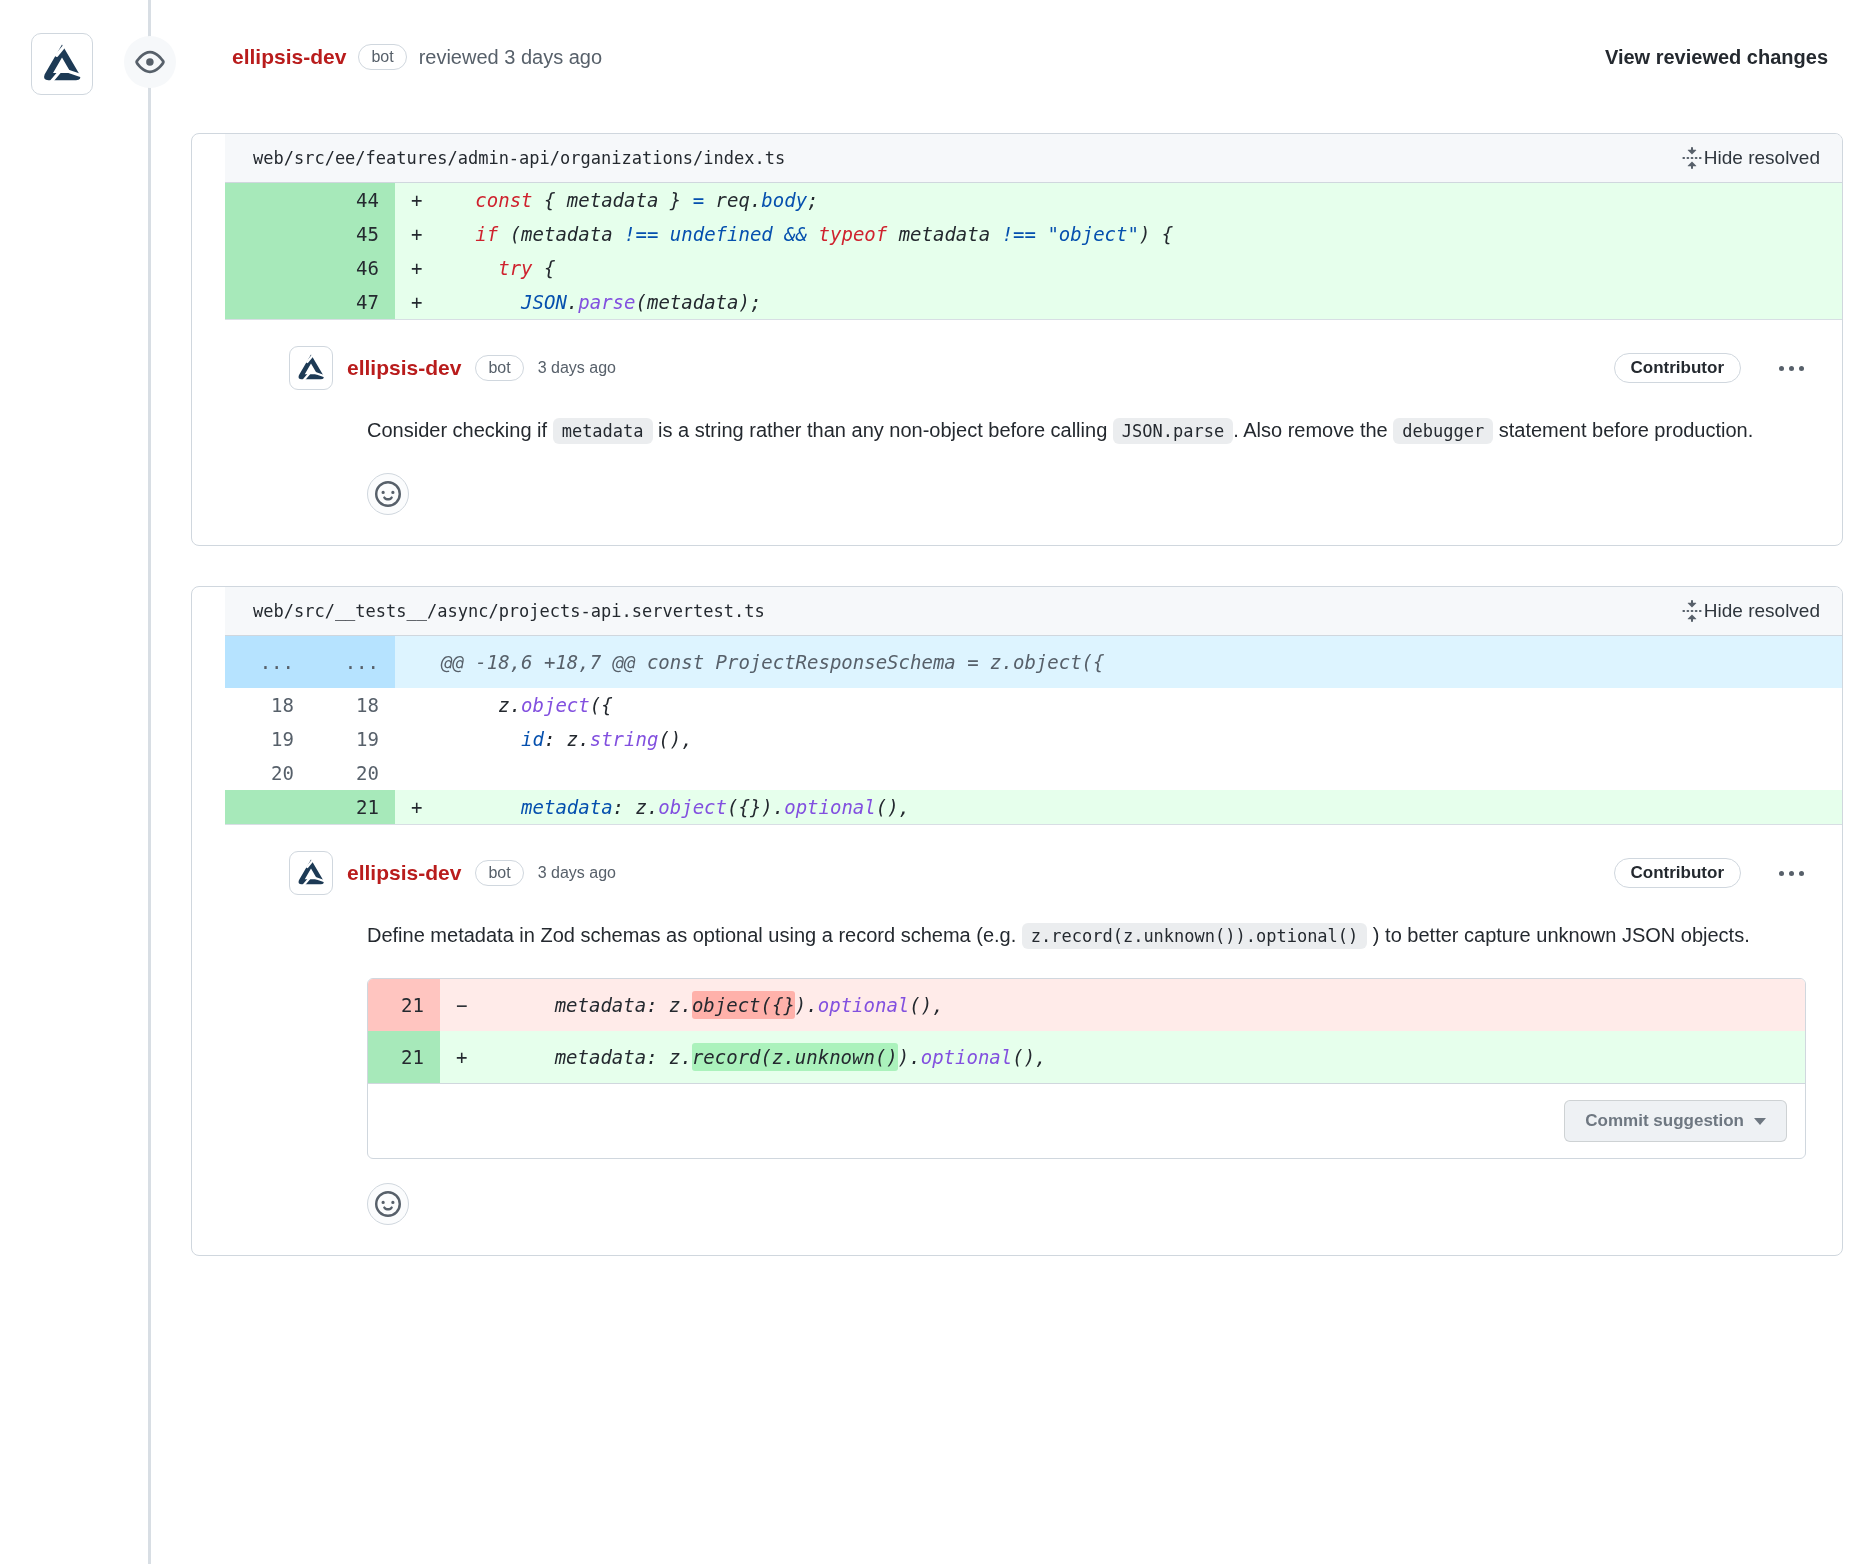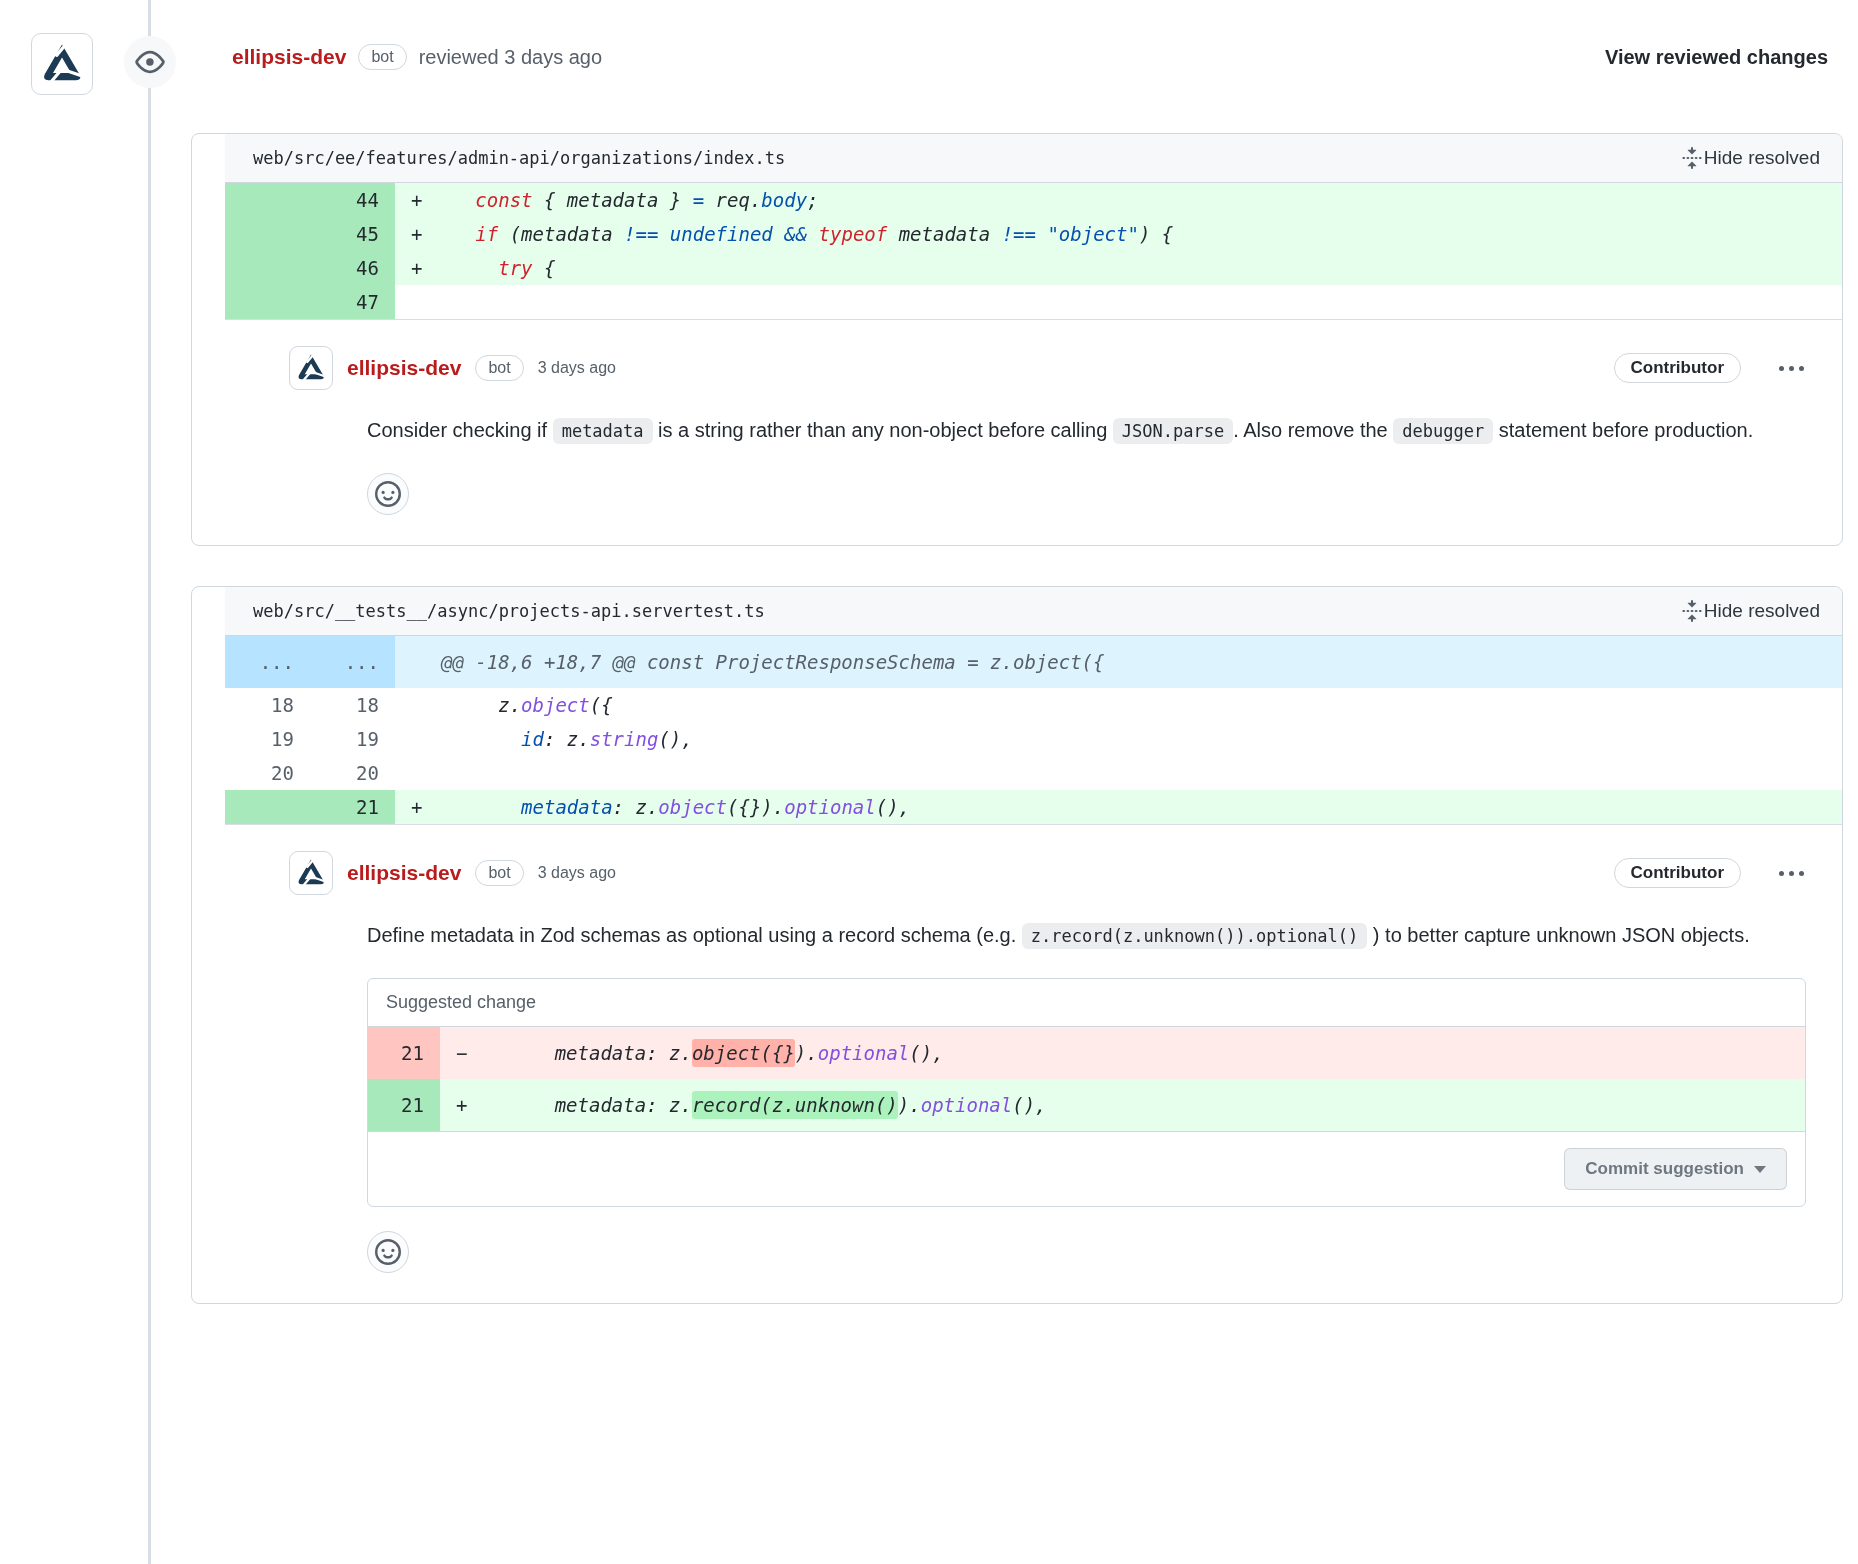--- a/index.html
+++ b/index.html
@@ -159,20 +159,21 @@
           <span class="code"><span class="sign">+</span><span class="tok-p">   </span><span class="tok-k">if</span><span class="tok-p"> (metadata </span><span class="tok-c">!==</span><span class="tok-p"> </span><span class="tok-c">undefined</span><span class="tok-p"> </span><span class="tok-c">&amp;&amp;</span><span class="tok-p"> </span><span class="tok-k">typeof</span><span class="tok-p"> metadata </span><span class="tok-c">!==</span><span class="tok-p"> </span><span class="tok-c">"object"</span><span class="tok-p">) {</span></span>
         </div>
         <div class="diff-row row-add">
           <span class="gut"></span>
           <span class="gut">46</span>
           <span class="code"><span class="sign">+</span><span class="tok-p">     </span><span class="tok-k">try</span><span class="tok-p"> {</span></span>
         </div>
         <div class="diff-row row-add">
           <span class="gut"></span>
           <span class="gut">47</span>
+          <span class="code"><span class="sign">+</span><span class="tok-p">       </span><span class="tok-c">JSON</span><span class="tok-p">.</span><span class="tok-e">parse</span><span class="tok-p">(metadata);</span></span>
         </div>
       </div>
     <div class="comment">
       <div class="comment-head">
         <span class="comment-avatar">
           <svg width="32" height="32" viewBox="0 0 64 64">
             <path fill-rule="evenodd" fill="#1d3a55" d="M32 5 L56.5 46.5 Q60 54 51.5 54.5 L13 54.5 Q5 54 7.8 46.5 Z M32 23 L44.5 44.5 L19.5 44.5 Z"></path>
             <g stroke="#ffffff" stroke-width="4.5" stroke-linecap="round">
               <path d="M36.5 5.5 L24.5 20"></path>
                 <path d="M58 48 L40.5 42"></path>
@@ -253,21 +254,20 @@
         <span class="role-badge">Contributor</span>
         <span class="kebab">
             <i></i>
             <i></i>
             <i></i>
           </span>
       </div>
       <div class="comment-body">Define metadata in Zod schemas as optional using a record schema (e.g. <span class="inline-code">z.record(z.unknown()).optional()</span> ) to better capture unknown JSON objects.</div>
 
       <div class="suggestion">
-        <div class="suggestion-title">Suggested change</div>
         <div>
             <div class="sg-row diff-row row-del">
               <span class="gut">21</span>
               <span class="code"><span class="sign">−</span><span class="tok-p">      metadata: z.</span><span class="tok-hl-del">object({}</span><span class="tok-p">).</span><span class="tok-e">optional</span><span class="tok-p">(),</span></span>
             </div>
             <div class="sg-row diff-row row-add">
               <span class="gut">21</span>
               <span class="code"><span class="sign">+</span><span class="tok-p">      metadata: z.</span><span class="tok-hl-add">record(z.unknown()</span><span class="tok-p">).</span><span class="tok-e">optional</span><span class="tok-p">(),</span></span>
             </div>
           </div>

